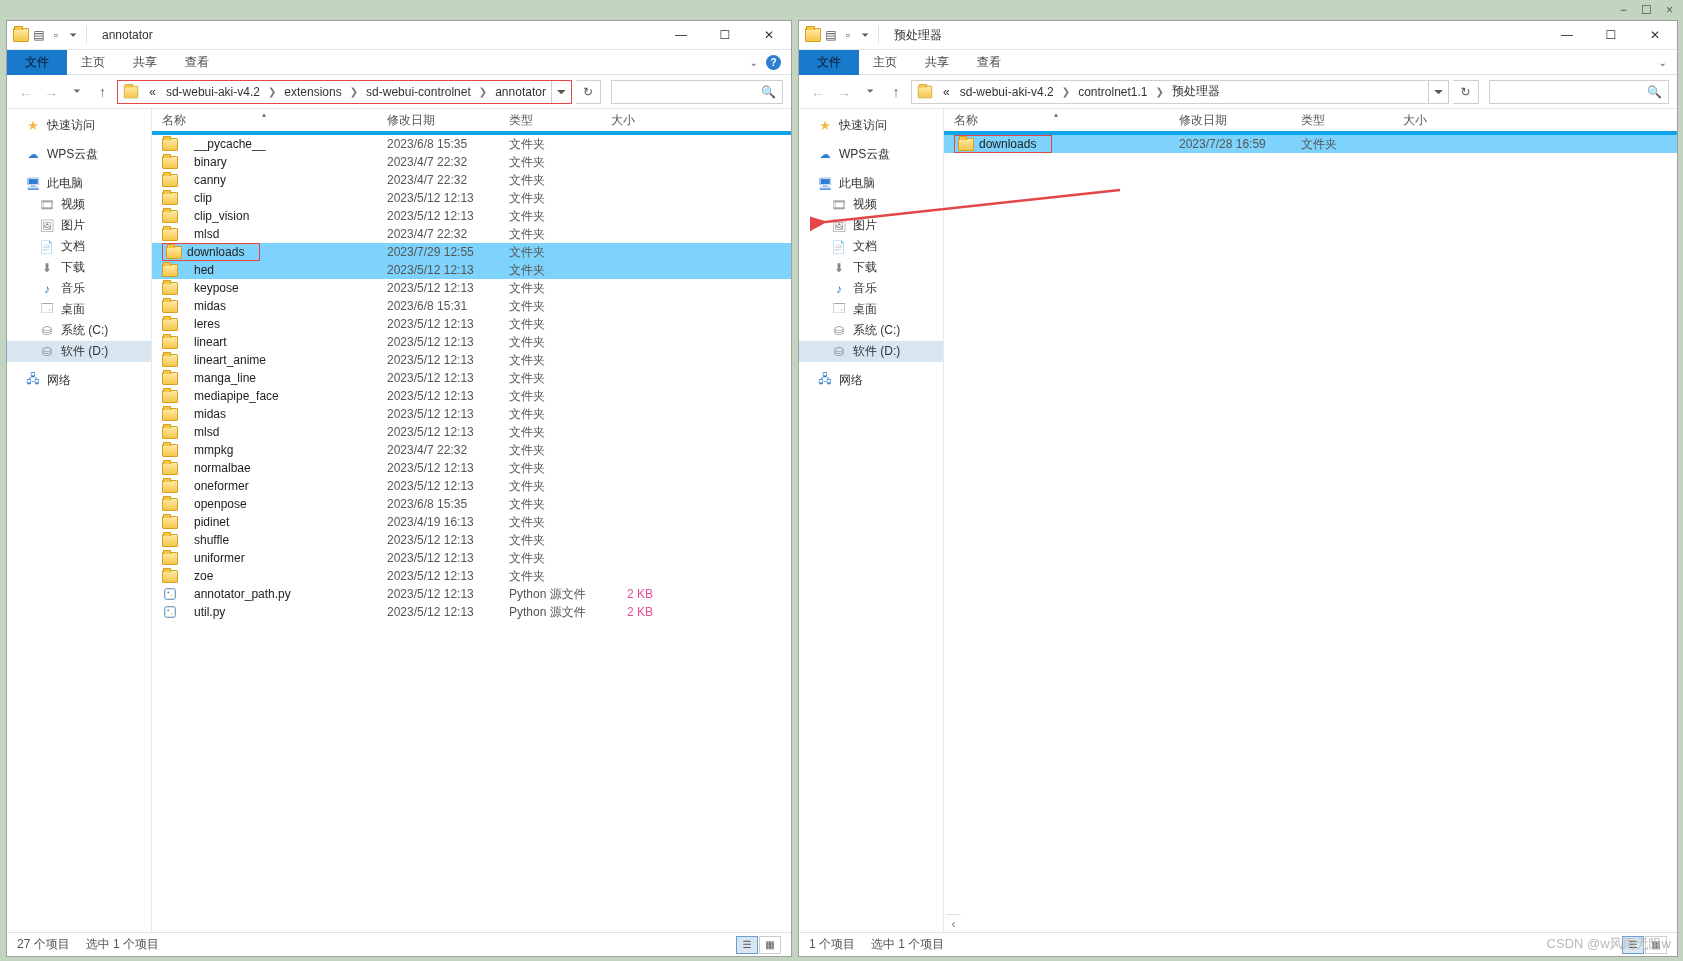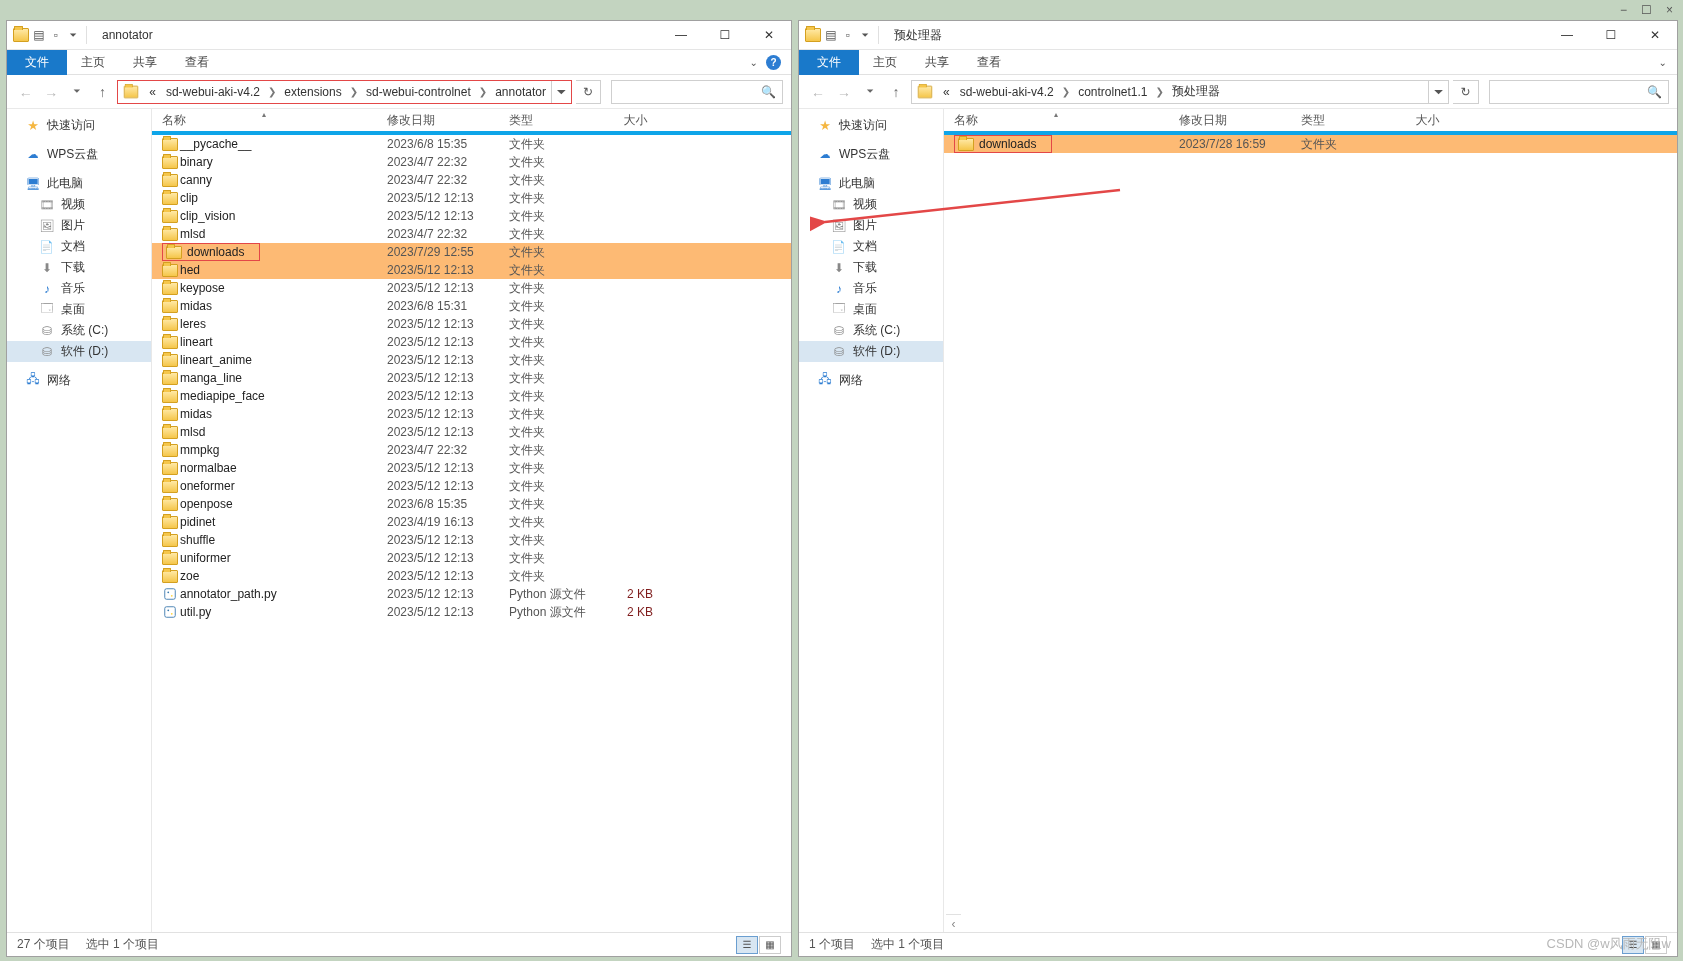--- a/index.html
+++ b/index.html
@@ -13,21 +13,21 @@
 .qat { display: flex; align-items: center; gap: 3px; padding: 0 6px; }
 .folder-ico { width: 16px; height: 14px; background: linear-gradient(#ffe9a6,#f5c64a); border: 1px solid #d4a020; border-radius: 1px; position: relative; }
 .folder-ico::before { content: ""; position: absolute; top: -3px; left: 0; width: 7px; height: 3px; background: #f5c64a; border: 1px solid #d4a020; border-bottom: none; border-radius: 1px 1px 0 0; }
 .ico-sm { width: 14px; height: 14px; display: inline-flex; align-items: center; justify-content: center; color: #555; }
 .qat-sep { width: 1px; height: 18px; background: #e0e0e0; margin: 0 3px; }
 .title-text { margin-left: 6px; color: #333; }
 .win-controls { margin-left: auto; display: flex; }
 .win-controls .wbtn { width: 44px; height: 29px; display: flex; align-items: center; justify-content: center; color: #333; cursor: pointer; }
 .ribbon { height: 25px; background: #fff; display: flex; align-items: center; border-bottom: 1px solid #e1e1e1; position: relative; }
 .tab { padding: 0 14px; height: 25px; display: flex; align-items: center; color: #444; cursor: pointer; }
-.tab.file { background: #1979ca; color: #ffffff; padding: 7px 18px; }
+.tab.file { background: #1979ca; color: #0f172a; padding: 7px 18px; }
 .ribbon-right { margin-left: auto; display: flex; align-items: center; gap: 8px; padding-right: 10px; }
 .chev-down-ribbon { color: #555; font-size: 10px; }
 .help-ico { width: 15px; height: 15px; border-radius: 50%; background: #2d7dd2; color: #fff; display: flex; align-items: center; justify-content: center; font-size: 10px; font-weight: bold; }
 .addr-row { height: 34px; display: flex; align-items: center; padding: 0 8px; gap: 4px; border-bottom: 1px solid #e9e9e9; }
 .nav-btn { width: 22px; height: 22px; display: flex; align-items: center; justify-content: center; color: #666; cursor: pointer; font-size: 14px; }
 .nav-btn.disabled { color: #b8b8b8; }
 .addr-bar { flex: 1; height: 24px; border: 1px solid #cfcfcf; display: flex; align-items: center; background: #fff; }
 .addr-bar.highlighted { border: 1.5px solid #e34747; }
 .addr-seg { display: flex; align-items: center; cursor: pointer; }
 .addr-seg .txt { padding: 0 5px; color: #333; white-space: nowrap; }
@@ -51,28 +51,28 @@
 .disk-ico { color: #888; }
 .media-ico { color: #888; }
 .music-ico { color: #2d7dd2; }
 .content { flex: 1; display: flex; flex-direction: column; overflow: hidden; }
 .col-headers { height: 26px; display: flex; align-items: center; border-bottom: 4px solid #0ea5e9; color: #555; }
 .col-headers div { padding-left: 10px; border-right: 1px solid transparent; position: relative; }
 .col-headers .sort-ind { position: absolute; top: -2px; left: 50%; transform: translateX(-50%); color: #777; font-size: 8px; }
 .ch-name { width: 225px; } .exp2 .ch-name { width: 225px; }
 .ch-date { width: 122px; }
 .ch-type { width: 102px; font-family: Liberation Serif, serif; }
-.ch-size { width: 60px; text-align: center; }
+.ch-size { width: 60px; text-align: left; }
 .file-list { flex: 1; overflow-y: auto; }
 .file-row { height: 18px; display: flex; align-items: center; cursor: pointer; }
-.file-row.selected { background: #fdba74; }
-.file-row .fname { width: 225px; display: flex; align-items: center; gap: 2px; padding-left: 10px; color: #222; }
+.file-row.selected { background: #7dd3fc; }
+.file-row .fname { width: 225px; display: flex; align-items: center; gap: 16px; padding-left: 10px; color: #222; }
 .file-row .fdate { width: 122px; color: #555; padding-left: 10px; }
 .file-row .ftype { width: 102px; color: #555; padding-left: 10px; }
-.file-row .fsize { width: 60px; color: #7f1d1d; text-align: right; padding-right: 8px; }
+.file-row .fsize { width: 60px; color: #ec4899; text-align: right; padding-right: 8px; }
 .folder-mini { width: 16px; height: 13px; background: linear-gradient(#ffe9a6,#f5c64a); border: 1px solid #d4a020; border-radius: 1px; position: relative; flex-shrink: 0; }
 .folder-mini::before { content: ""; position: absolute; top: -3px; left: 0; width: 6px; height: 3px; background: #f5c64a; border: 1px solid #d4a020; border-bottom: none; border-radius: 1px 1px 0 0; }
 .py-ico { width: 16px; height: 16px; display: flex; align-items: center; justify-content: center; color: #3776ab; font-size: 10px; flex-shrink: 0; }
 .py-ico svg { width: 14px; height: 14px; }
 .red-box { border: 1.5px solid #e34747; }
 .statusbar { height: 24px; border-top: 1px solid #e1e1e1; display: flex; align-items: center; padding: 0 10px; color: #555; gap: 16px; }
 .statusbar .view-btns { margin-left: auto; display: flex; gap: 1px; }
 .statusbar .vbtn { width: 22px; height: 18px; border: 1px solid #ccc; display: flex; align-items: center; justify-content: center; color: #555; cursor: pointer; font-size: 10px; }
 .statusbar .vbtn.active { background: #d8e6f2; border-color: #6a9ed0; }
 .arrow-annotation { position: absolute; pointer-events: none; z-index: 50; }

